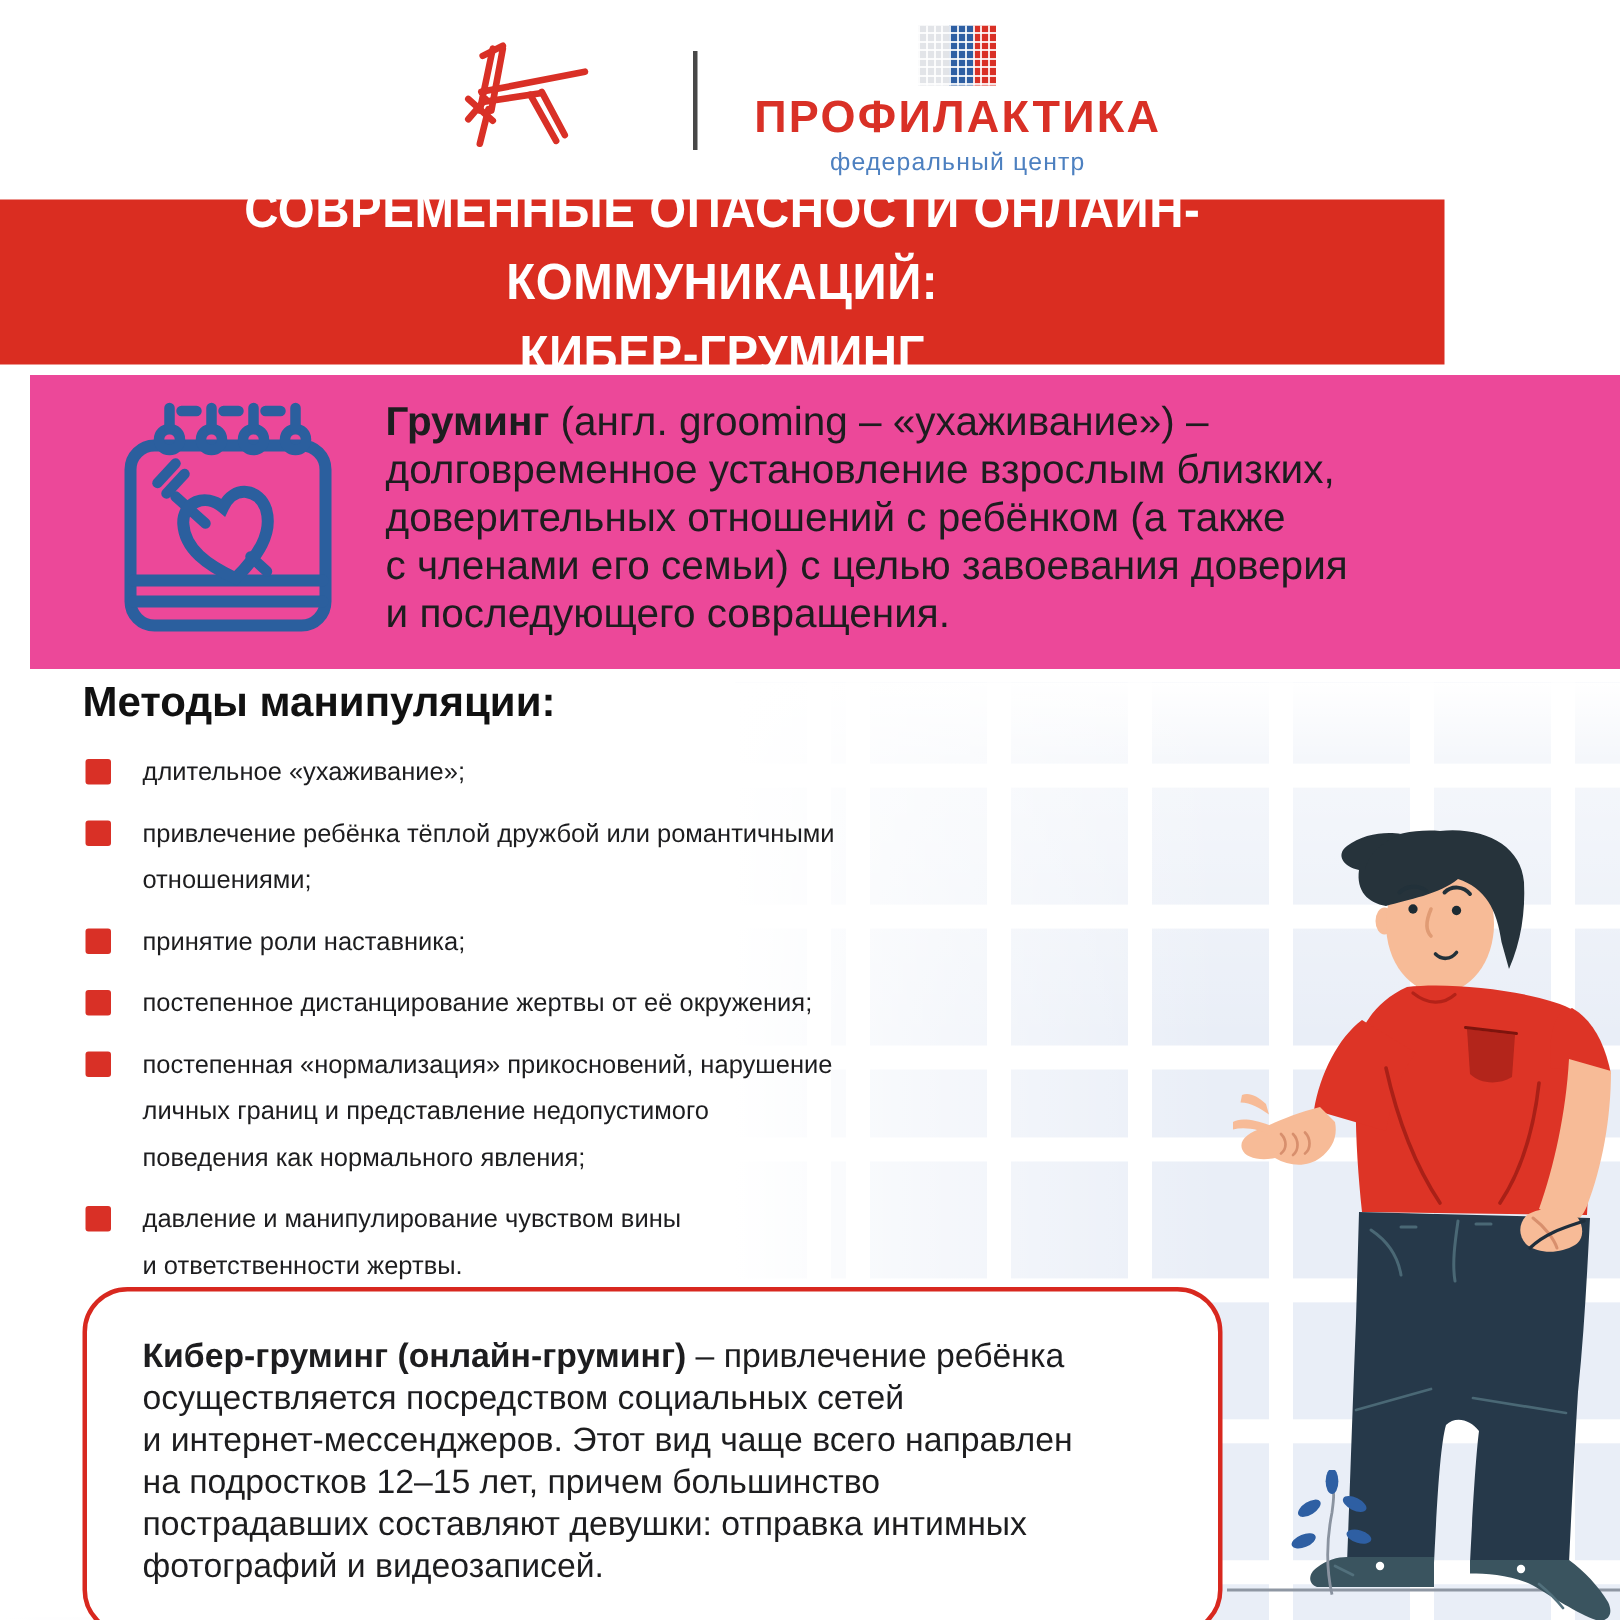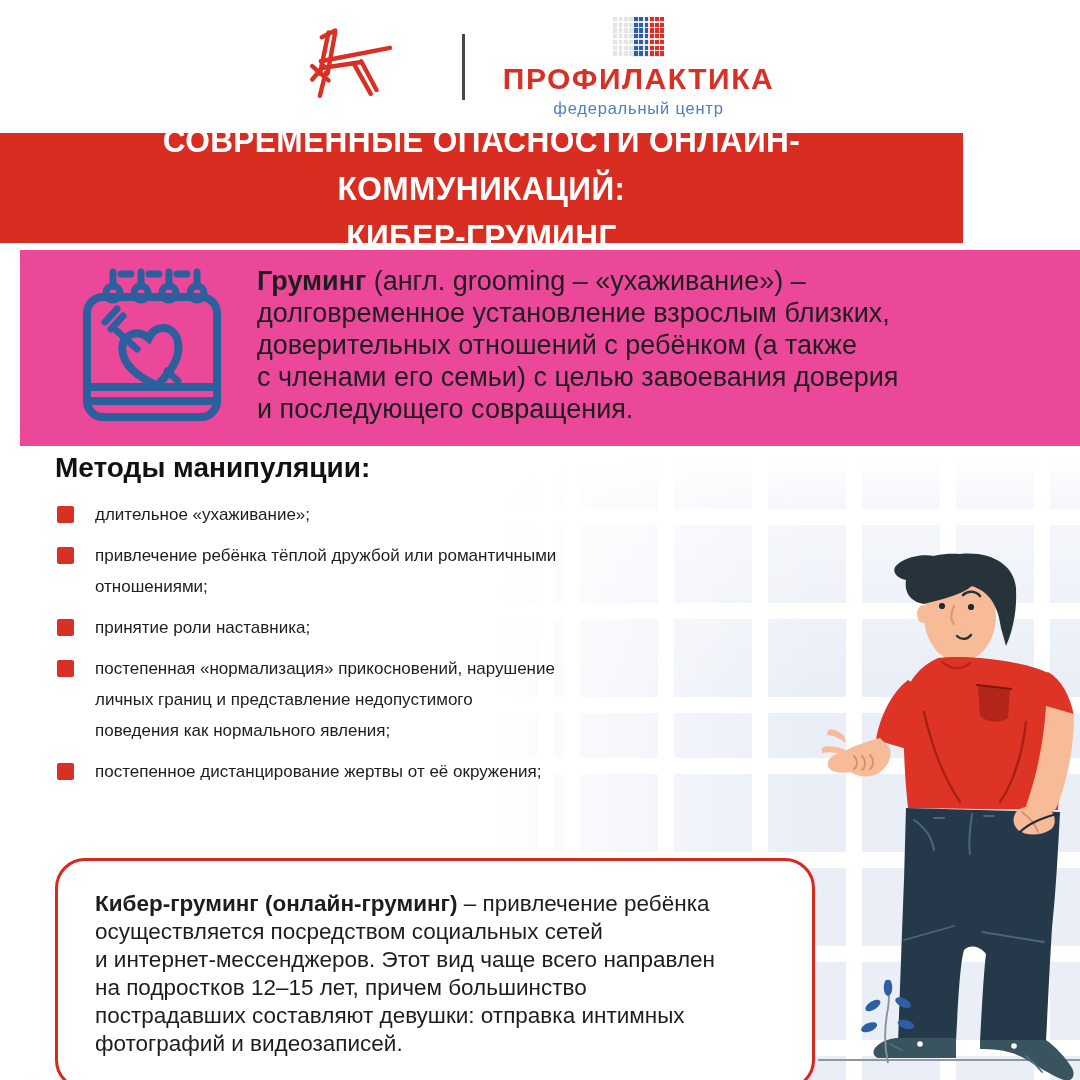--- a/index.html
+++ b/index.html
@@ -235,24 +235,26 @@
 и последующего совращения.</span></p>
   </section>
 
   <section class="methods">
     <h2 class="methods-heading">Методы манипуляции:</h2>
     <ul class="methods-list">
       <li><span class="li-text">длительное «ухаживание»;</span></li>
       <li><span class="li-text">привлечение ребёнка тёплой дружбой или романтичными
 отношениями;</span></li>
       <li><span class="li-text">принятие роли наставника;</span></li>
+      <li><span class="li-text">постепенное дистанцирование жертвы от её окружения;</span></li>
       <li><span class="li-text">постепенная «нормализация» прикосновений, нарушение
 личных границ и представление недопустимого
 поведения как нормального явления;</span></li>
-      <li><span class="li-text">постепенное дистанцирование жертвы от её окружения;</span></li>
+      <li><span class="li-text">давление и манипулирование чувством вины
+и ответственности жертвы.</span></li>
     </ul>
   </section>
 
   <section class="infobox">
     <p><b>Кибер-груминг (онлайн-груминг)</b><span> – привлечение ребёнка
 осуществляется посредством социальных сетей
 и интернет-мессенджеров. Этот вид чаще всего направлен
 на подростков 12–15 лет, причем большинство
 пострадавших составляют девушки: отправка интимных
 фотографий и видеозаписей.</span></p>

